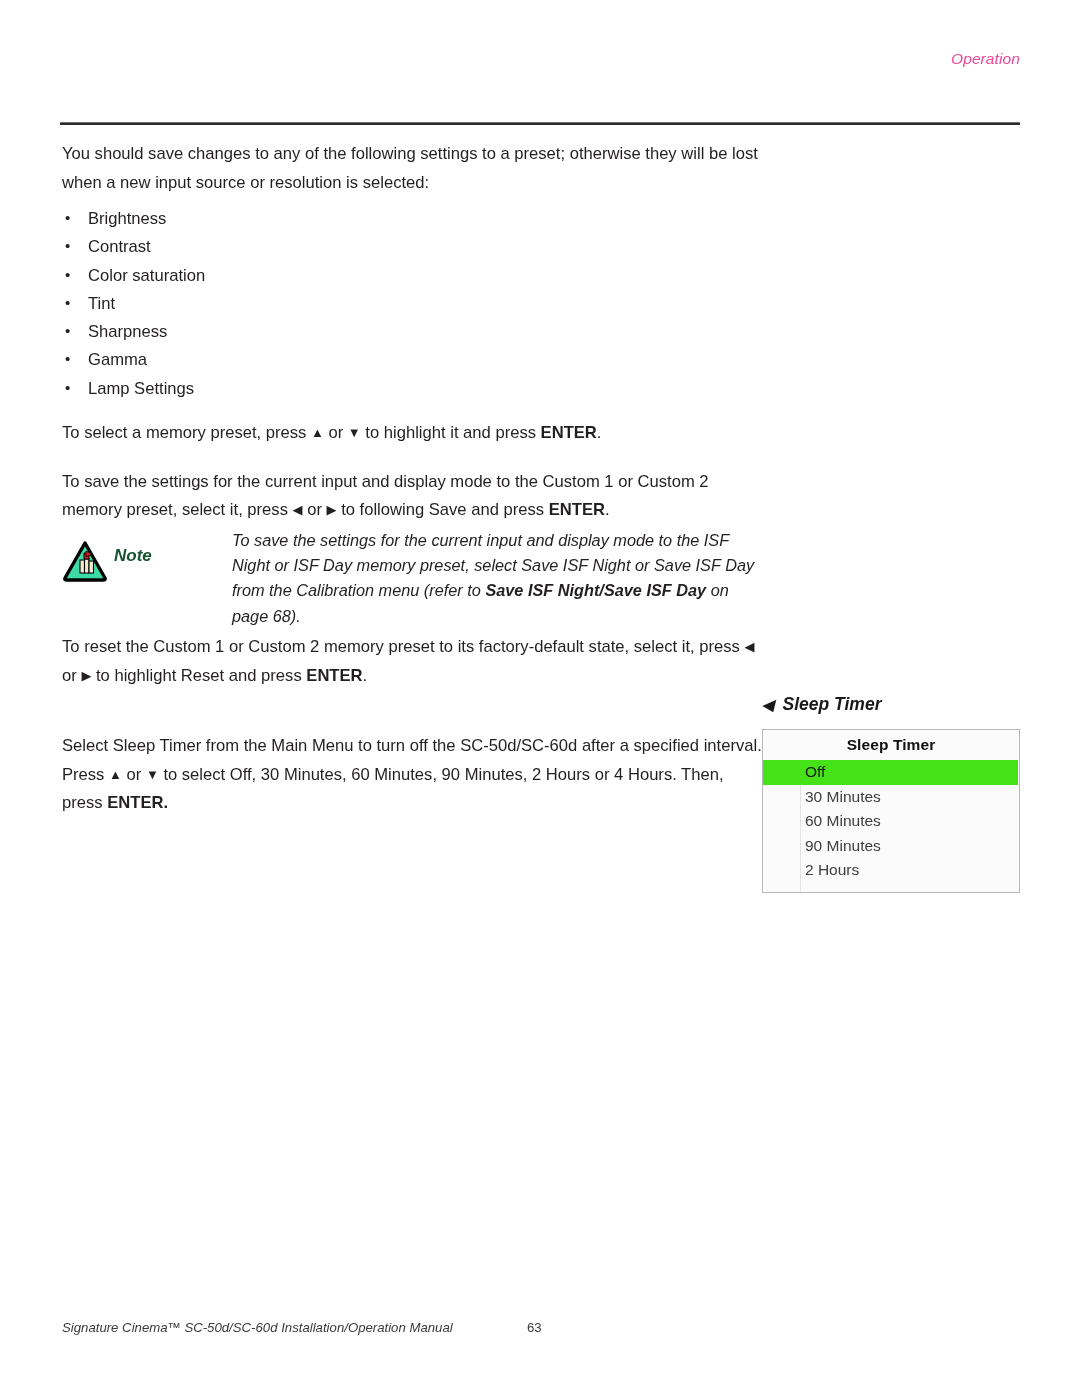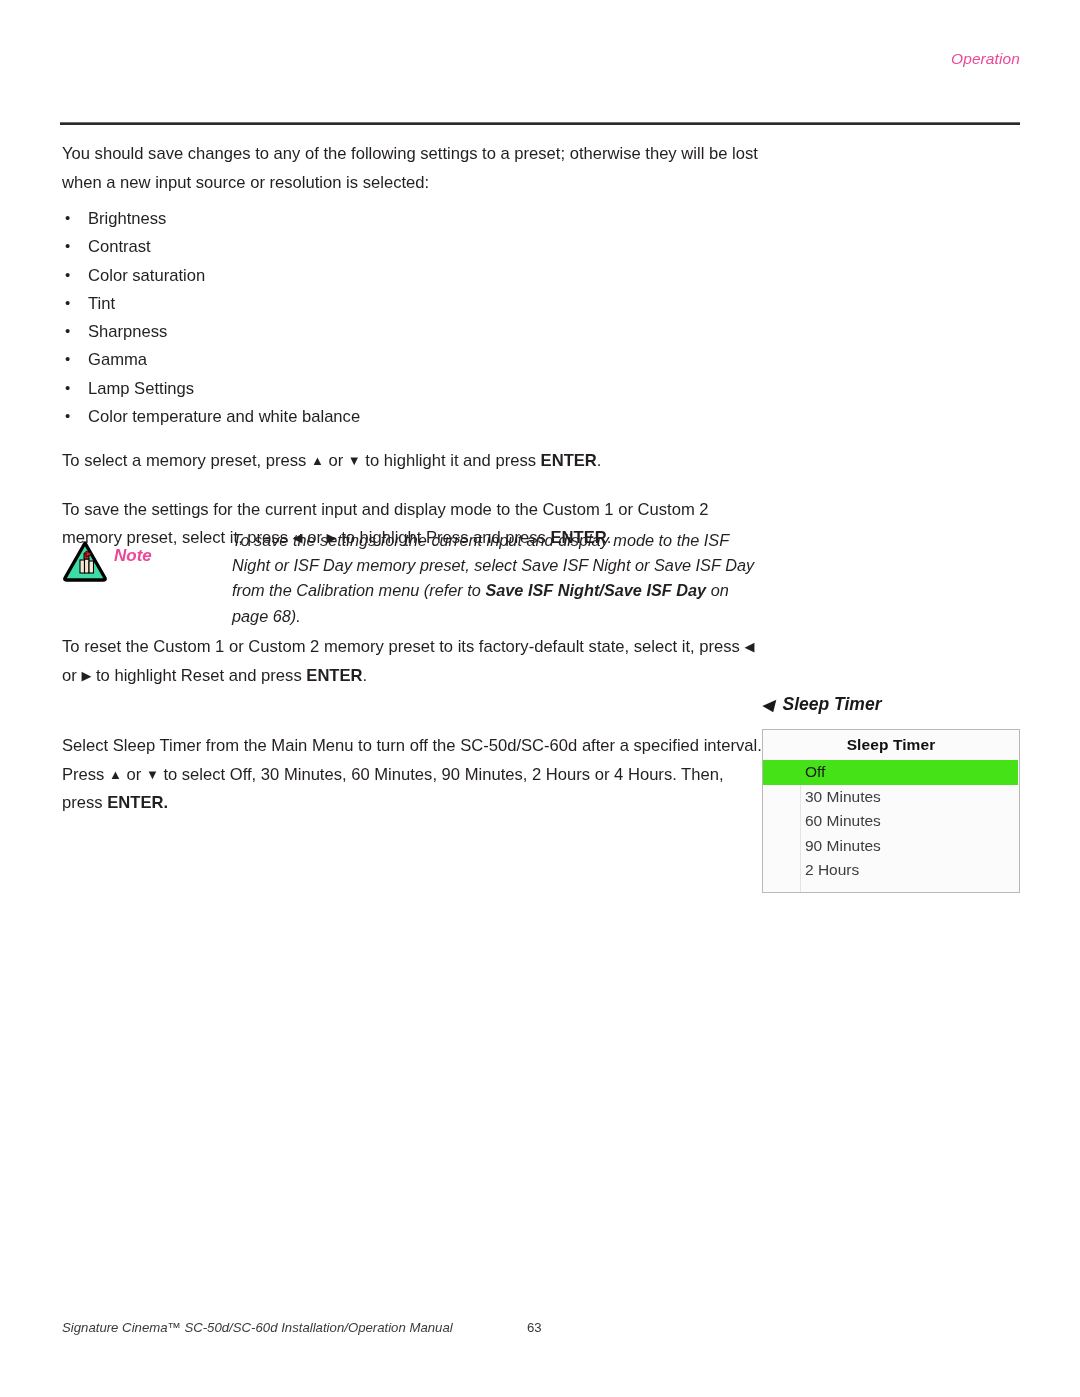--- a/index.html
+++ b/index.html
@@ -106,21 +106,21 @@
     width: 46px;
     height: 42px;
   }
   .note-label {
     position: absolute;
     left: 52px;
     top: 18px;
     font-weight: bold;
     font-style: italic;
     font-size: 17px;
-    color: #ec4899;
+    color: #14532d;
   }
   .note-text {
     position: absolute;
     left: 170px;
     top: 0;
     width: 532px;
     font-style: italic;
     font-size: 16.3px;
     line-height: 25.2px;
     color: #231f20;
@@ -243,29 +243,28 @@
     </p>
 
     <ul class="bullets">
       <li>Brightness</li>
       <li>Contrast</li>
       <li>Color saturation</li>
       <li>Tint</li>
       <li>Sharpness</li>
       <li>Gamma</li>
       <li>Lamp Settings</li>
-      <li>Color temperature and white balance</li>
     </ul>
 
     <p class="para">
       <span>To select a memory preset, press </span><span class="key">▲</span><span> or </span><span class="key">▼</span><span> to highlight it and press </span><span class="b">ENTER</span><span>.</span>
     </p>
 
     <p class="para">
-      <span>To save the settings for the current input and display mode to the Custom 1 or Custom 2 memory preset, select it, press </span><span class="key">◀</span><span> or </span><span class="key">▶</span><span> to highlight Press and press </span><span class="b">ENTER</span><span>.</span>
+      <span>To save the settings for the current input and display mode to the Custom 1 or Custom 2 memory preset, select it, press </span><span class="key">◀</span><span> or </span><span class="key">▶</span><span> to following Save and press </span><span class="b">ENTER</span><span>.</span>
     </p>
   </div>
 
   <div class="note-block">
     <div class="note-icon-wrap">
       <svg width="46" height="42" viewBox="0 0 46 42" xmlns="http://www.w3.org/2000/svg">
         <path d="M23 3 L43 38 Q44 40 41 40 L5 40 Q2 40 3 38 Z" fill="#3ddca6" stroke="#000000" stroke-width="3.4" stroke-linejoin="round"></path>
         <rect x="18" y="20" width="4.5" height="13" fill="#f2e7cf" stroke="#000" stroke-width="1.1"></rect>
         <rect x="22.5" y="19" width="4.5" height="14" fill="#f2e7cf" stroke="#000" stroke-width="1.1"></rect>
         <rect x="27" y="21" width="4.5" height="12" fill="#f2e7cf" stroke="#000" stroke-width="1.1"></rect>

